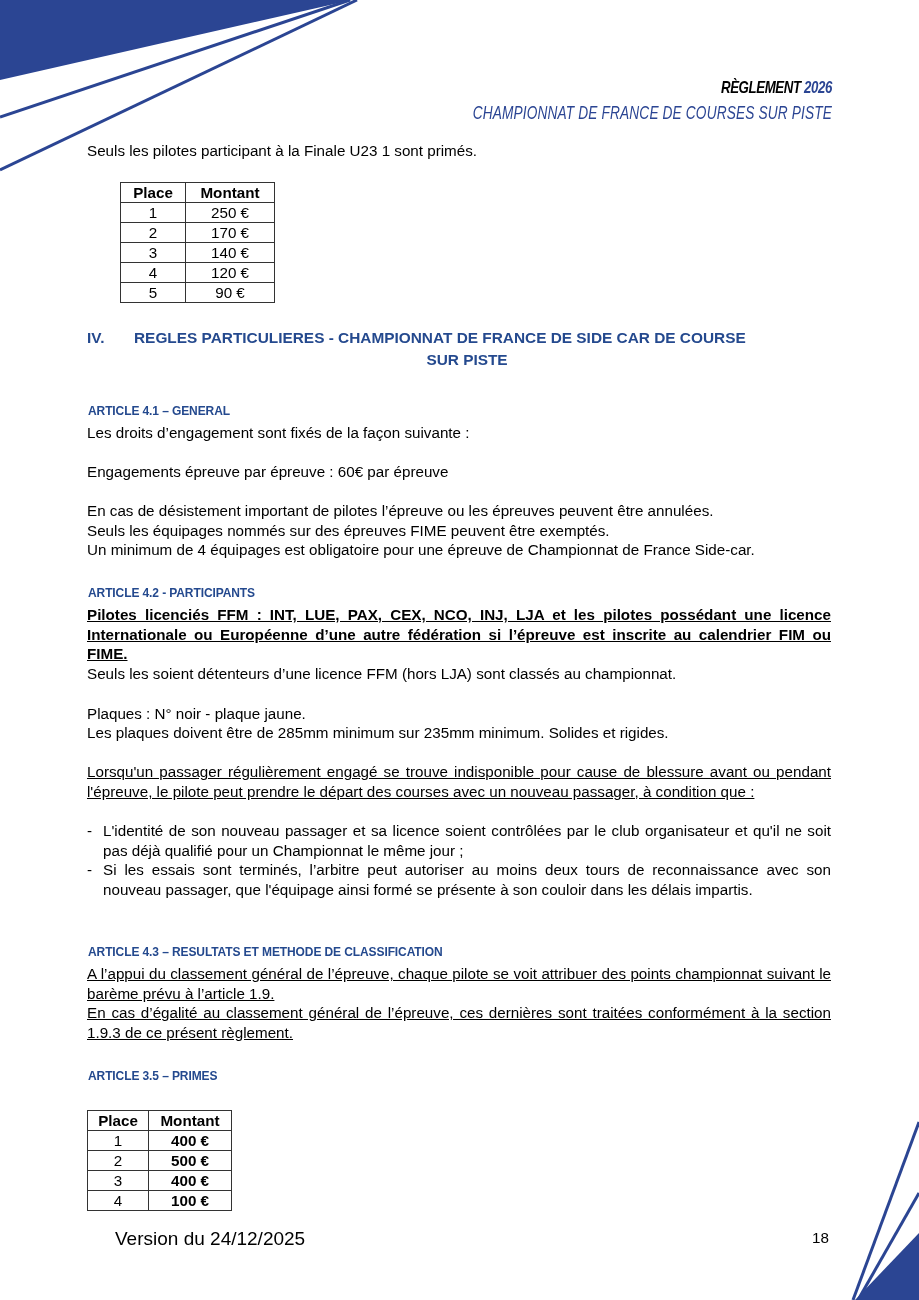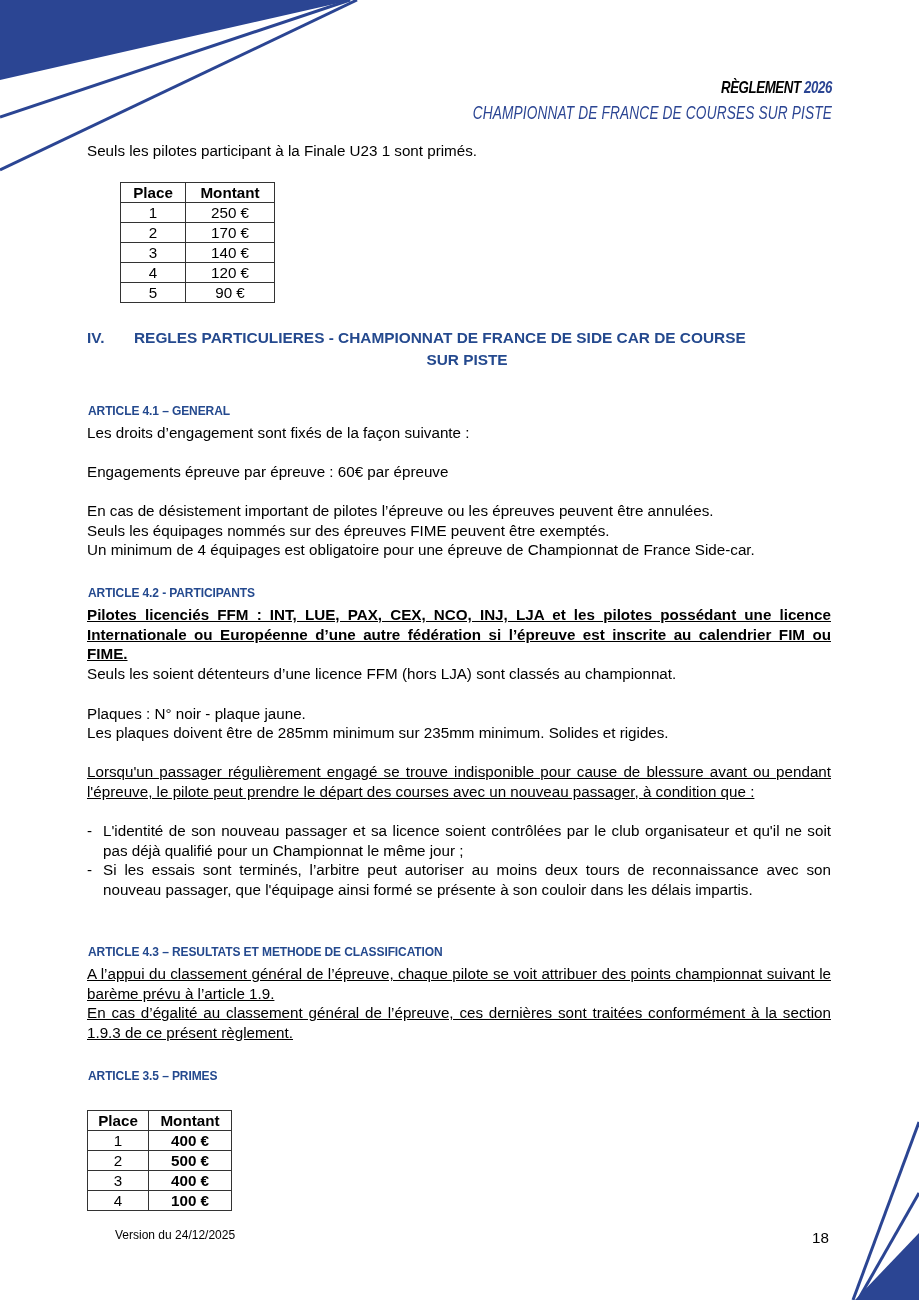--- a/index.html
+++ b/index.html
@@ -41,21 +41,21 @@
   .t1 { left: 120px; top: 182px; }
   .t1 .c1 { width: 64px; } .t1 .c2 { width: 88px; }
   .t2 { left: 87px; top: 1110px; }
   .t2 .c1 { width: 60px; } .t2 .c2 { width: 82px; }
   .t2 td.c2 { font-weight: bold; }
 
   .bullet { position: absolute; left: 87px; width: 744px; font-size: 15.2px; line-height: 19.6px; }
   .bullet .dash { position: absolute; left: 0; top: 0; width: 20px; }
   .bullet .txt { margin-left: 16px; text-align: justify; }
 
-  .footer-left { position: absolute; left: 115px; top: 1228px; font-size: 12px; }
+  .footer-left { position: absolute; left: 115px; top: 1228px; font-size: 19px; }
   .footer-right { position: absolute; left: 812px; top: 1229px; font-size: 15.2px; }
 </style>
 </head>
 <body>
 
 <svg class="deco deco-tl" viewBox="0 0 370 180" width="370" height="180">
   <polygon points="0,0 352,0 0,80" fill="#2b4593"></polygon>
   <line x1="350" y1="0" x2="0" y2="117" stroke="#2b4593" stroke-width="3"></line>
   <line x1="357" y1="0" x2="0" y2="170" stroke="#2b4593" stroke-width="3"></line>
 </svg>

